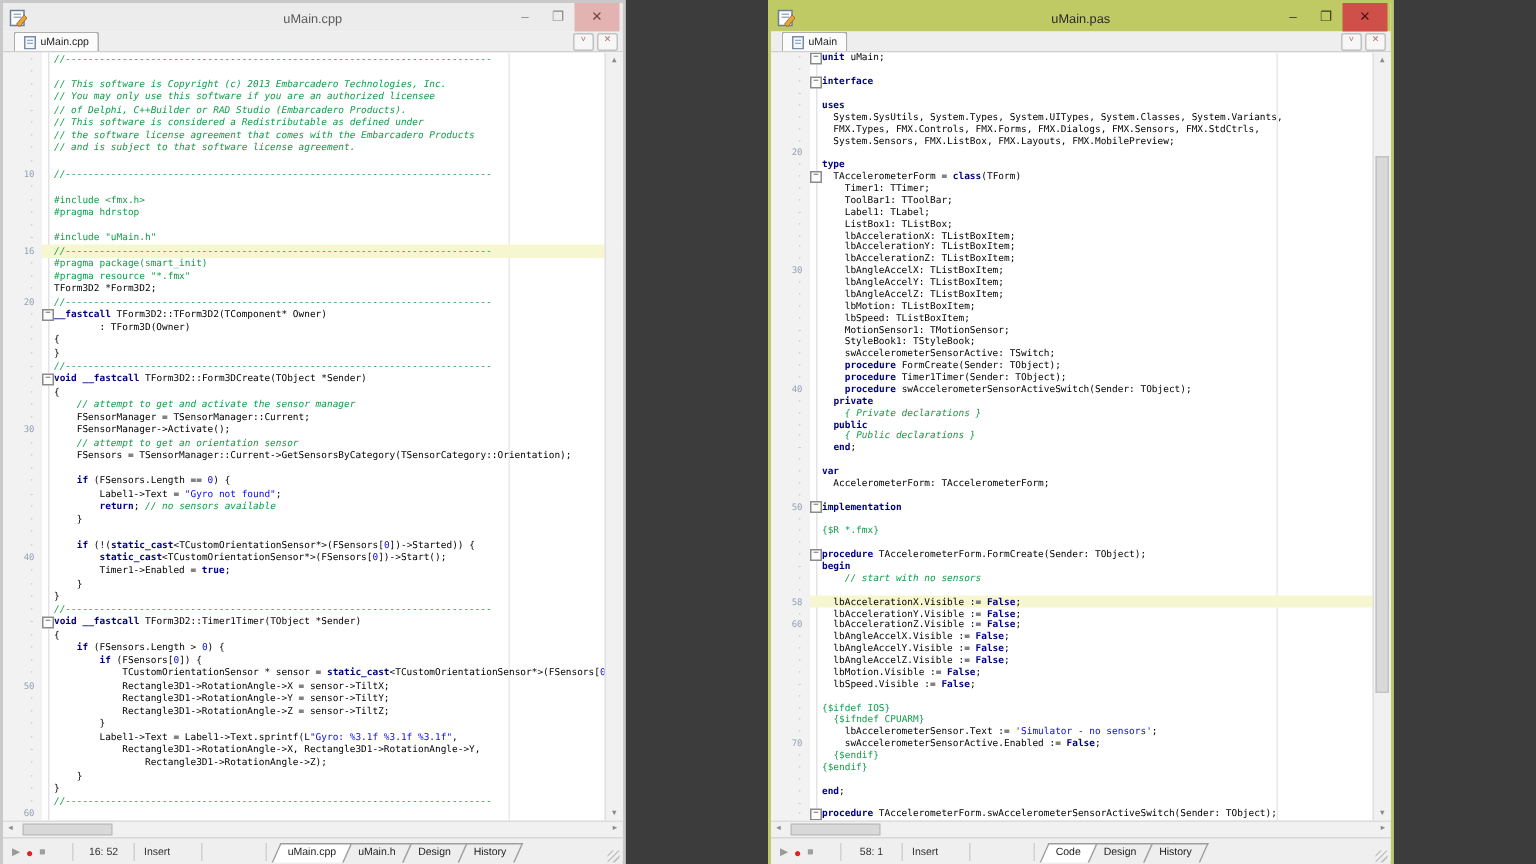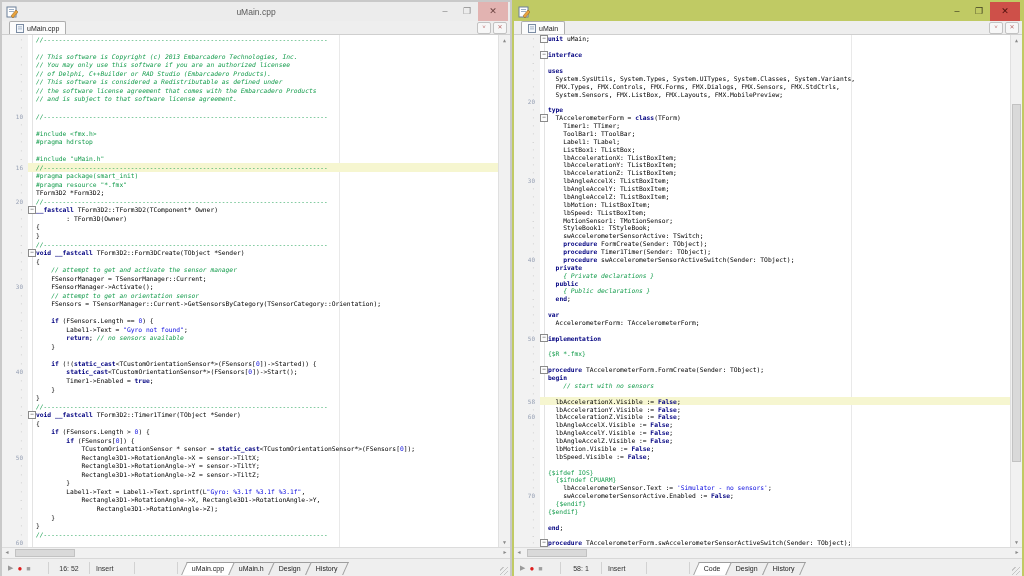--- a/index.html
+++ b/index.html
@@ -1,18 +1,18 @@
 <!DOCTYPE html>
 <html><head>
 <meta charset="utf-8">
 <style>
   html,body{margin:0;padding:0;}
   body{width:1024px;height:576px;background:#3c3c3c;position:relative;overflow:hidden;
        font-family:"Liberation Sans",sans-serif;}
-  .window{position:absolute;top:0;width:512px;height:576px;box-sizing:border-box;
+  .window{position:absolute;top:0;width:417px;height:576px;box-sizing:border-box;
           border:2px solid;display:flex;flex-direction:column;background:#fff;}
   #win-left{left:0;border-color:#c9c9c9;}
   #win-right{left:512px;border-color:#c0ca64;z-index:2;}
 
   
   .titlebar{height:19px;flex:0 0 19px;position:relative;display:flex;align-items:center;}
   #win-left  .titlebar{background:#ececec;}
   #win-right .titlebar{background:#c0ca64;}
   .title-text{position:absolute;left:0;right:0;text-align:center;font-size:8.5px;}
   #win-left  .title-text{color:#5a5a5a;}
@@ -471,20 +471,21 @@
 </div>
 
 <div class="window" id="win-right">
   <div class="titlebar">
     <svg class="app-icon" viewBox="0 0 12 12">
       <rect x="1" y="1" width="9" height="10" fill="#ffffff" stroke="#6b7f98" stroke-width="1"></rect>
       <rect x="3" y="3" width="5" height="1" fill="#9fb0c4"></rect>
         <rect x="3" y="5" width="5" height="1" fill="#9fb0c4"></rect>
       <path d="M5 10 L10 4 L12 6 L7 12 Z" fill="#e8a33d" stroke="#8a5a1a" stroke-width="0.5"></path>
     </svg>
+    <span class="title-text">uMain.pas</span>
     <div class="capbtns">
       <div class="capbtn">–</div>
       <div class="capbtn">❐</div>
       <div class="capbtn close">✕</div>
     </div>
   </div>
   <div class="tabstrip">
     <div class="doctab">
       <svg width="8" height="9" viewBox="0 0 8 9">
         <rect x="0.5" y="0.5" width="7" height="8" fill="#f4f7fb" stroke="#7b8ca3"></rect>

